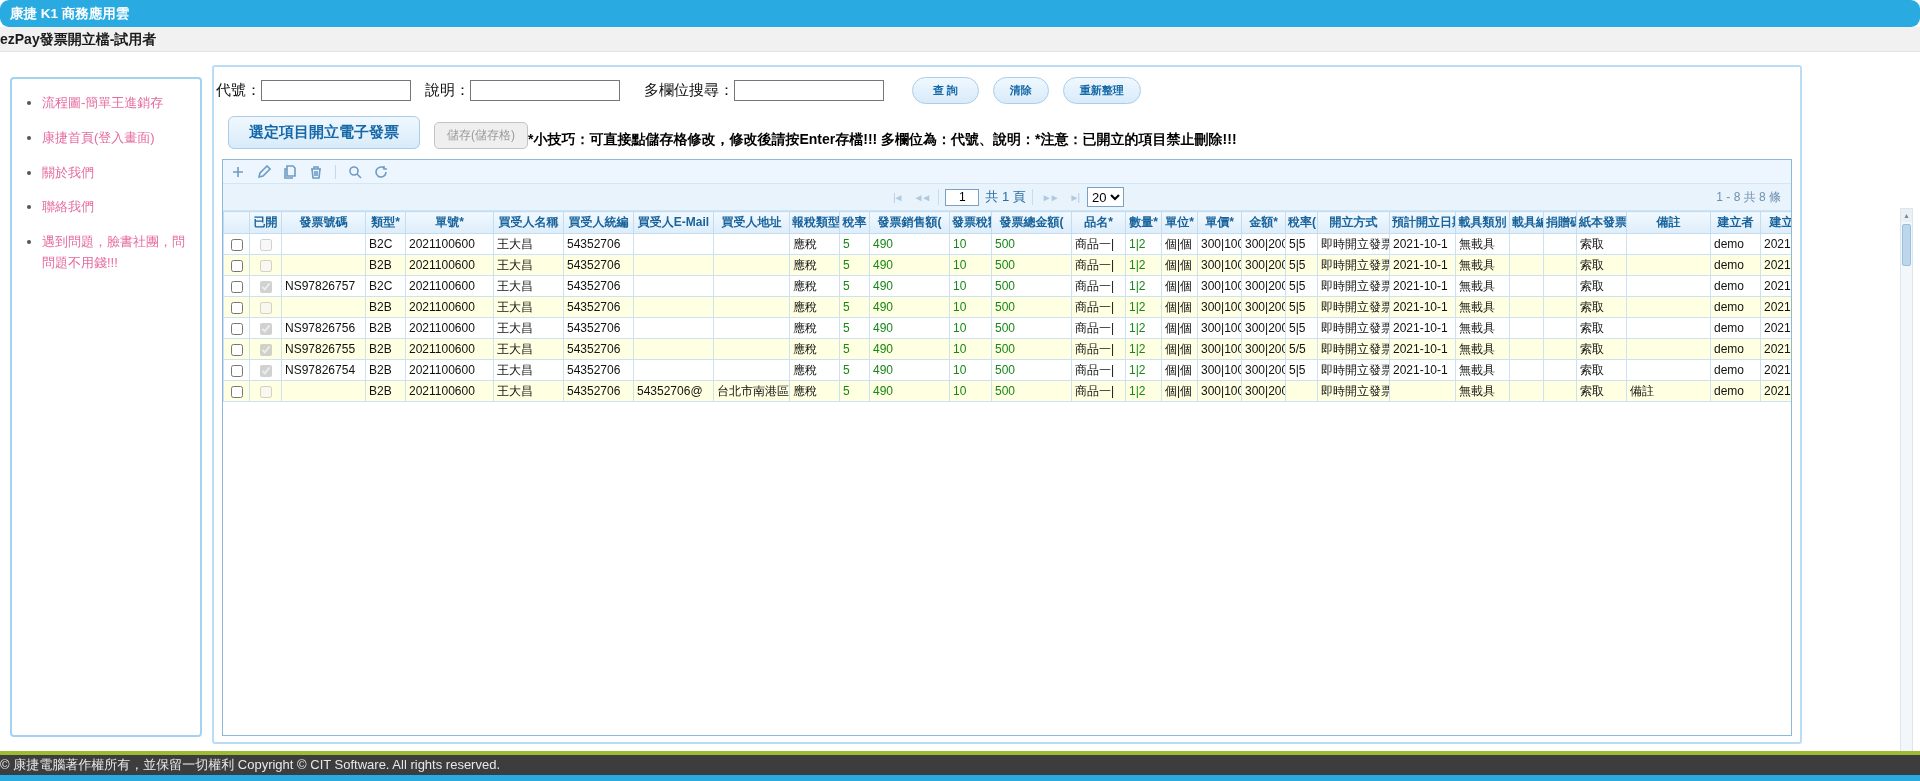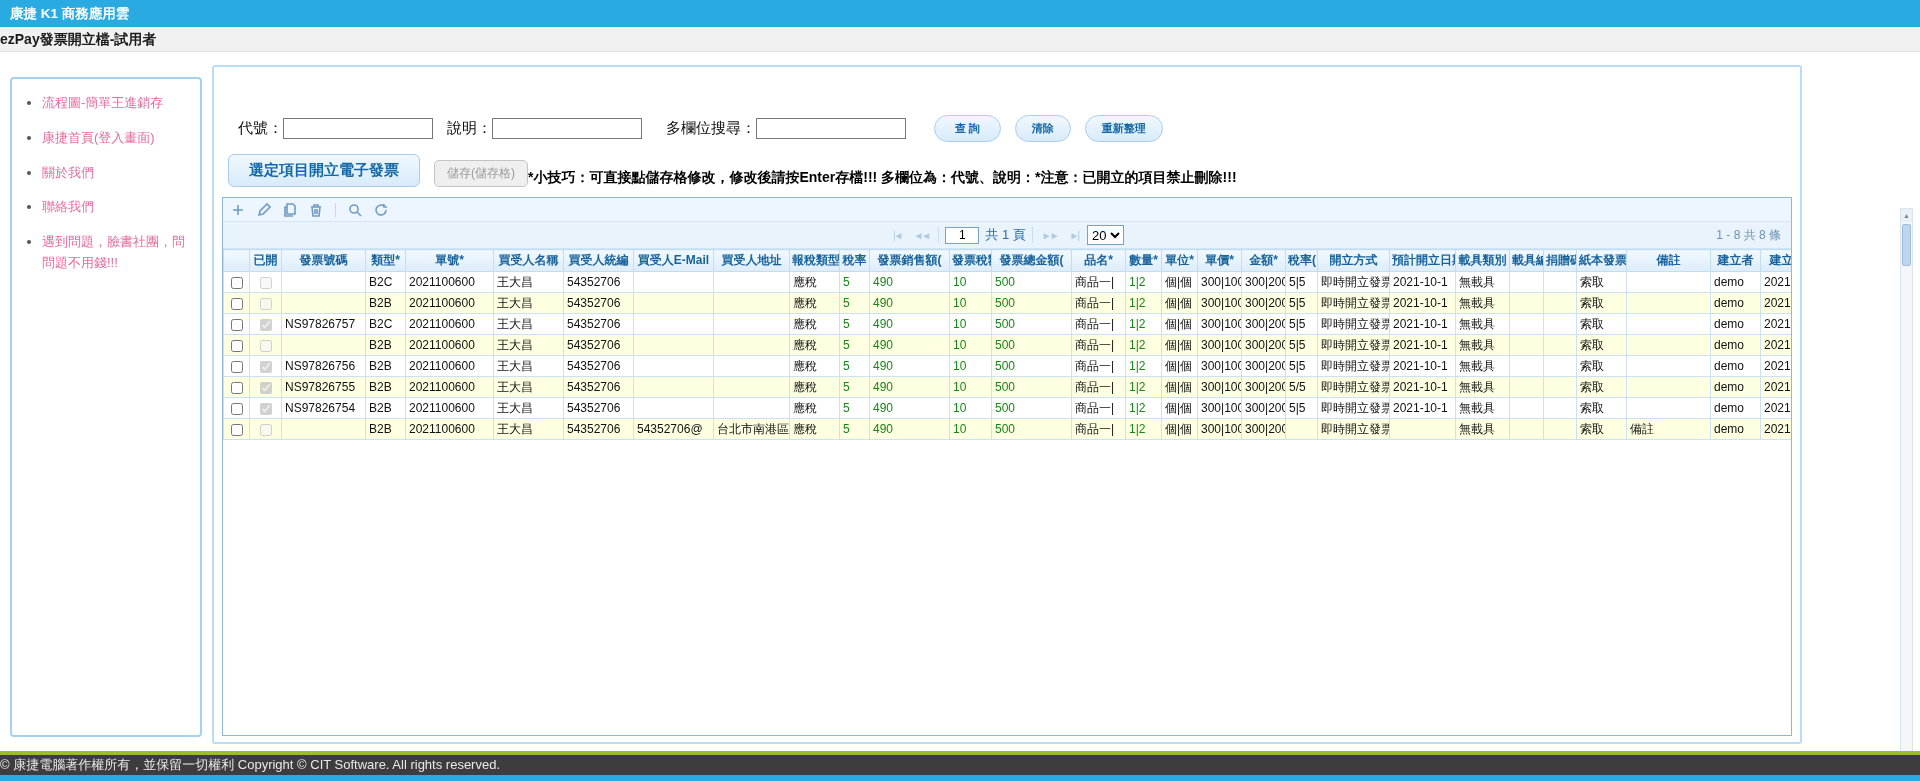--- a/index.html
+++ b/index.html
@@ -1,31 +1,31 @@
 <!DOCTYPE html>
 <html><head>
 <meta charset="utf-8">
 <style>
   * { margin:0; padding:0; box-sizing:border-box; }
   html,body { width:1920px; height:781px; overflow:hidden; background:#fff;
     font-family:"Liberation Sans","DejaVu Sans",sans-serif; }
   .topbar { position:absolute; left:0; top:0; width:1920px; height:27px; background:#29ABE2;
-    color:#fff; font-weight:bold; font-size:13.5px; line-height:27px; padding-left:10px; }
+    color:#fff; font-weight:bold; font-size:13.5px; line-height:27px; padding-left:10px;border-radius:9px; }
   .titlebar { position:absolute; left:0; top:27px; width:1920px; height:25px; background:#F1F1F1;
     color:#1a1a1a; font-weight:bold; font-size:14px; line-height:25px; 
     border-bottom:1px solid #E3E3E3; }
   .sidebar { position:absolute; left:10px; top:77px; width:192px; bottom:44px;
     border:2px solid #A5D2F0; border-radius:4px; background:#fff; padding:14px 6px 0 30px; }
   .sidebar ul { list-style:disc; }
   .sidebar li { color:#555; font-size:13px; margin-bottom:14px; line-height:1.6; }
   .sidebar a { color:#E56A9E; text-decoration:none; }
   .main { position:absolute; left:212px; top:65px; width:1590px; height:679px;
     border:2px solid #BADCF5; border-radius:3px; background:#fff;
     display:flex; flex-direction:column; }
-  .form-row { display:flex; align-items:center; padding:10px 0 6px 24px;margin-top:38px; }
+  .form-row { display:flex; align-items:center; padding:10px 0 6px 2px; }
   .form-row label { font-size:15px; color:#111; }
   .form-row input[type=text] { width:150px; height:21px; border:1px solid #767676; margin-right:14px;
     font-size:13px; padding:0 3px; }
   .ml { margin-left:10px; }
   .btn { background:linear-gradient(180deg,#F0F8FE,#D8EBFA); border:1px solid #A9CDEA; border-radius:14px;
     color:#1568A8; font-weight:bold; font-size:11px; padding:5px 16px; margin-left:14px; cursor:pointer;
     font-family:Liberation Serif, serif; }
   .btn.wide { padding:5px 20px; }
   .action-row { display:flex; align-items:flex-end; padding:6px 0 8px 14px; }
   .big-btn { background:linear-gradient(180deg,#F0F8FE,#D8EBFA); border:1px solid #A9CDEA; border-radius:6px;

